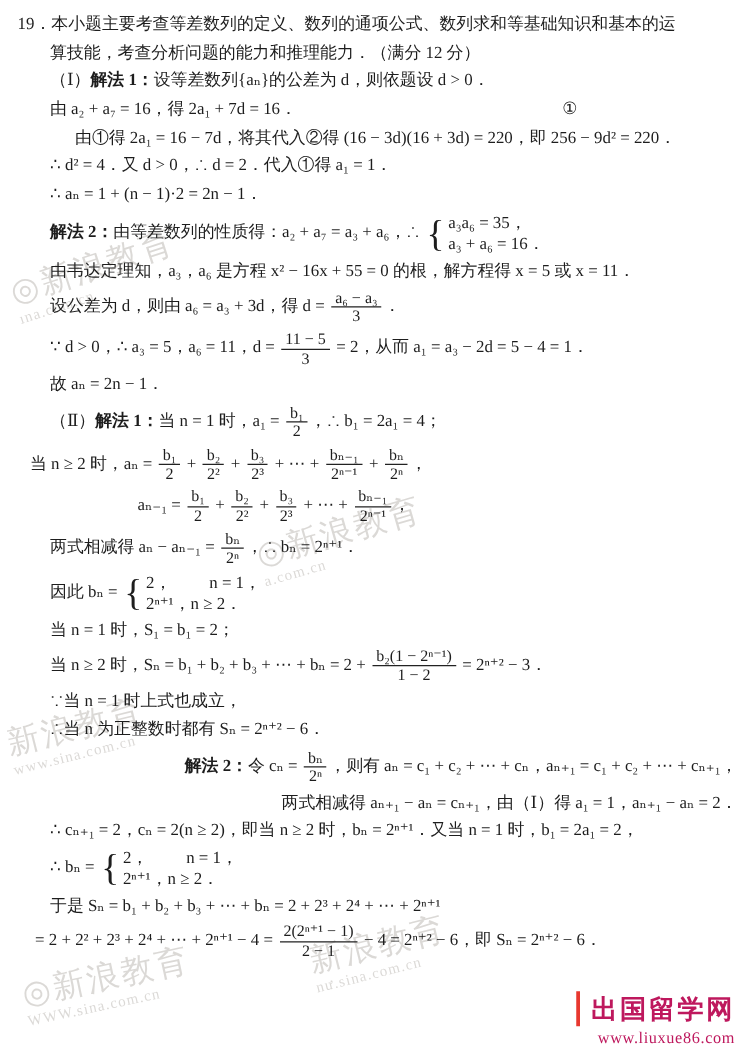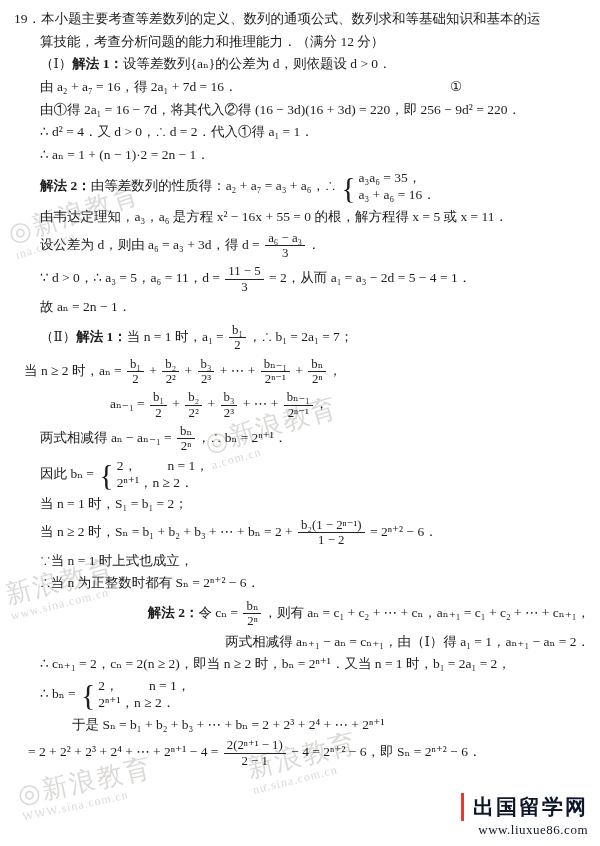--- a/index.html
+++ b/index.html
@@ -64,21 +64,21 @@
     z-index:0;
   }
   .watermark .wm-main{font-size:26px;letter-spacing:2px;display:block;}
   .watermark .wm-sub{font-size:12px;display:block;letter-spacing:1px;}
   .doc{z-index:1;}
   .footer{
     position:absolute;
     right:12px;
     bottom:8px;
     text-align:right;
-    color:#0f172a;
+    color:#be185d;
     z-index:2;
     background:#fff;
     padding-left:6px;
   }
   .footer .site{
     font-size:21px;
     font-weight:bold;
     border-left:3px solid #e8382f;
     padding-left:9px;
     display:inline-block;
@@ -91,21 +91,21 @@
   }
 </style>
 </head>
 <body>
 
 <div class="doc">
     <div class="line" style="padding-left: 14px;"><span class="seg">19．本小题主要考查等差数列的定义、数列的通项公式、数列求和等基础知识和基本的运</span></div>
     <div class="line" style="padding-left: 40px;"><span class="seg">算技能，考查分析问题的能力和推理能力．（满分 12 分）</span></div>
     <div class="line" style="padding-left: 40px;"><span class="seg">（Ⅰ）</span><span class="seg bold">解法 1：</span><span class="seg">设等差数列{aₙ}的公差为 d，则依题设 d &gt; 0．</span></div>
     <div class="line" style="padding-left: 40px;"><span class="seg">由 a₂ + a₇ = 16，得 2a₁ + 7d = 16．</span><span class="rnum">①</span></div>
-    <div class="line" style="padding-left: 40px;"><span class="seg">由①得 2a₁ = 16 − 7d，将其代入②得 (16 − 3d)(16 + 3d) = 220，即 256 − 9d² = 220．</span></div>
+    <div class="line" style="padding-left: 60px;"><span class="seg">由①得 2a₁ = 16 − 7d，将其代入②得 (16 − 3d)(16 + 3d) = 220，即 256 − 9d² = 220．</span></div>
     <div class="line" style="padding-left: 40px;"><span class="seg">∴ d² = 4．又 d &gt; 0，∴ d = 2．代入①得 a₁ = 1．</span></div>
     <div class="line" style="padding-left: 40px;"><span class="seg">∴ aₙ = 1 + (n − 1)·2 = 2n − 1．</span></div>
     <div class="line" style="padding-left: 40px; margin-top: 6px;"><span class="seg bold">解法 2：</span><span class="seg">由等差数列的性质得：a₂ + a₇ = a₃ + a₆，∴ </span><span class="cases">
         <span class="brace">{</span>
         <span class="rows">
           <span class="crow">a₃a₆ = 35，</span>
           <span class="crow">a₃ + a₆ = 16．</span>
         </span>
       </span></div>
     <div class="line" style="padding-left: 40px;"><span class="seg">由韦达定理知，a₃，a₆ 是方程 x² − 16x + 55 = 0 的根，解方程得 x = 5 或 x = 11．</span></div>
@@ -114,21 +114,21 @@
         <span class="den">3</span>
       </span><span class="seg">．</span></div>
     <div class="line" style="padding-left: 40px;"><span class="seg">∵ d &gt; 0，∴ a₃ = 5，a₆ = 11，d = </span><span class="frac">
         <span class="num">11 − 5</span>
         <span class="den">3</span>
       </span><span class="seg"> = 2，从而 a₁ = a₃ − 2d = 5 − 4 = 1．</span></div>
     <div class="line" style="padding-left: 40px;"><span class="seg">故 aₙ = 2n − 1．</span></div>
     <div class="line" style="padding-left: 40px; margin-top: 6px;"><span class="seg">（Ⅱ）</span><span class="seg bold">解法 1：</span><span class="seg">当 n = 1 时，a₁ = </span><span class="frac">
         <span class="num">b₁</span>
         <span class="den">2</span>
-      </span><span class="seg">，∴ b₁ = 2a₁ = 7；</span></div>
+      </span><span class="seg">，∴ b₁ = 2a₁ = 4；</span></div>
     <div class="line" style="padding-left: 24px;"><span class="seg">当 n ≥ 2 时，aₙ = </span><span class="frac">
         <span class="num">b₁</span>
         <span class="den">2</span>
       </span><span class="seg"> + </span><span class="frac">
         <span class="num">b₂</span>
         <span class="den">2²</span>
       </span><span class="seg"> + </span><span class="frac">
         <span class="num">b₃</span>
         <span class="den">2³</span>
       </span><span class="seg"> + ⋯ + </span><span class="frac">
@@ -159,37 +159,37 @@
         <span class="brace">{</span>
         <span class="rows">
           <span class="crow">2，　　 n = 1，</span>
           <span class="crow">2ⁿ⁺¹，n ≥ 2．</span>
         </span>
       </span></div>
     <div class="line" style="padding-left: 40px;"><span class="seg">当 n = 1 时，S₁ = b₁ = 2；</span></div>
     <div class="line" style="padding-left: 40px;"><span class="seg">当 n ≥ 2 时，Sₙ = b₁ + b₂ + b₃ + ⋯ + bₙ = 2 + </span><span class="frac">
         <span class="num">b₂(1 − 2ⁿ⁻¹)</span>
         <span class="den">1 − 2</span>
-      </span><span class="seg"> = 2ⁿ⁺² − 6．</span></div>
+      </span><span class="seg"> = 2ⁿ⁺² − 3．</span></div>
     <div class="line" style="padding-left: 40px;"><span class="seg">∵当 n = 1 时上式也成立，</span></div>
     <div class="line" style="padding-left: 40px;"><span class="seg">∴当 n 为正整数时都有 Sₙ = 2ⁿ⁺² − 6．</span></div>
     <div class="line" style="padding-left: 40px; margin-top: 6px; text-align: right;"><span class="seg bold">解法 2：</span><span class="seg">令 cₙ = </span><span class="frac">
         <span class="num">bₙ</span>
         <span class="den">2ⁿ</span>
       </span><span class="seg">，则有 aₙ = c₁ + c₂ + ⋯ + cₙ，aₙ₊₁ = c₁ + c₂ + ⋯ + cₙ₊₁，</span></div>
     <div class="line" style="padding-left: 40px; text-align: right;"><span class="seg">两式相减得 aₙ₊₁ − aₙ = cₙ₊₁，由（Ⅰ）得 a₁ = 1，aₙ₊₁ − aₙ = 2．</span></div>
     <div class="line" style="padding-left: 40px;"><span class="seg">∴ cₙ₊₁ = 2，cₙ = 2(n ≥ 2)，即当 n ≥ 2 时，bₙ = 2ⁿ⁺¹．又当 n = 1 时，b₁ = 2a₁ = 2，</span></div>
     <div class="line" style="padding-left: 40px;"><span class="seg">∴ bₙ = </span><span class="cases">
         <span class="brace">{</span>
         <span class="rows">
           <span class="crow">2，　　 n = 1，</span>
           <span class="crow">2ⁿ⁺¹，n ≥ 2．</span>
         </span>
       </span></div>
-    <div class="line" style="padding-left: 40px; margin-top: 4px; margin-left: 32px;"><span class="seg">于是 Sₙ = b₁ + b₂ + b₃ + ⋯ + bₙ = 2 + 2³ + 2⁴ + ⋯ + 2ⁿ⁺¹</span></div>
+    <div class="line" style="padding-left: 40px; margin-top: 4px;"><span class="seg">于是 Sₙ = b₁ + b₂ + b₃ + ⋯ + bₙ = 2 + 2³ + 2⁴ + ⋯ + 2ⁿ⁺¹</span></div>
     <div class="line" style="padding-left: 28px;"><span class="seg">= 2 + 2² + 2³ + 2⁴ + ⋯ + 2ⁿ⁺¹ − 4 = </span><span class="frac">
         <span class="num">2(2ⁿ⁺¹ − 1)</span>
         <span class="den">2 − 1</span>
       </span><span class="seg"> − 4 = 2ⁿ⁺² − 6，即 Sₙ = 2ⁿ⁺² − 6．</span></div>
   </div>
 
 <div class="footer">
   <div class="site">出国留学网</div>
   <div class="url">www.liuxue86.com</div>
 </div>

